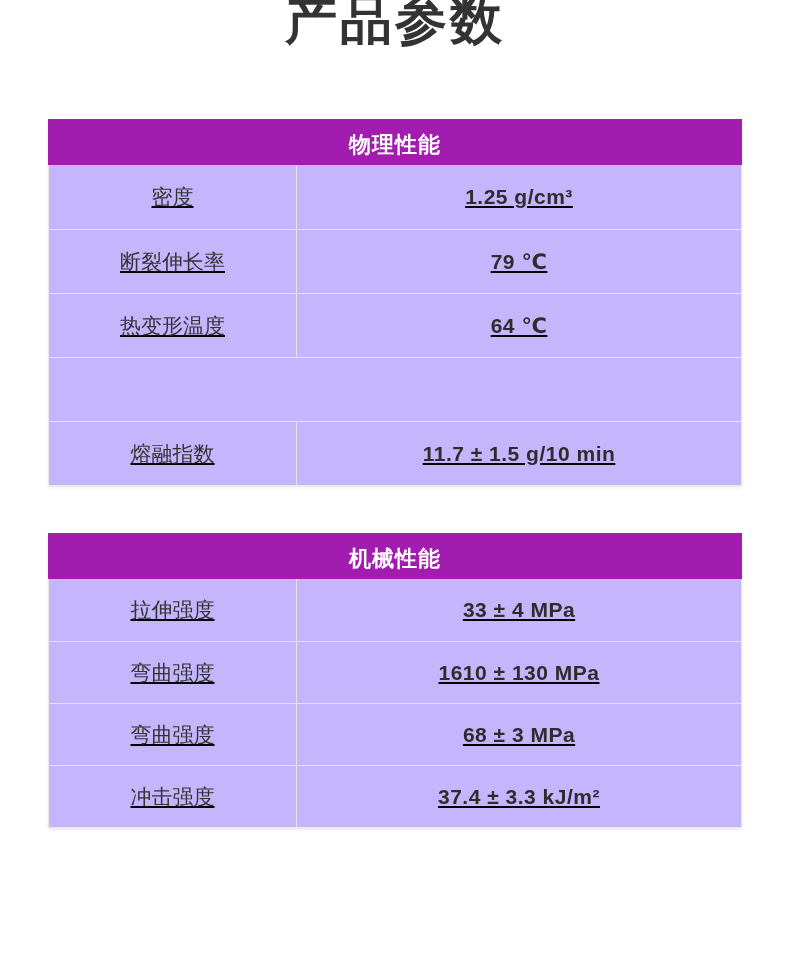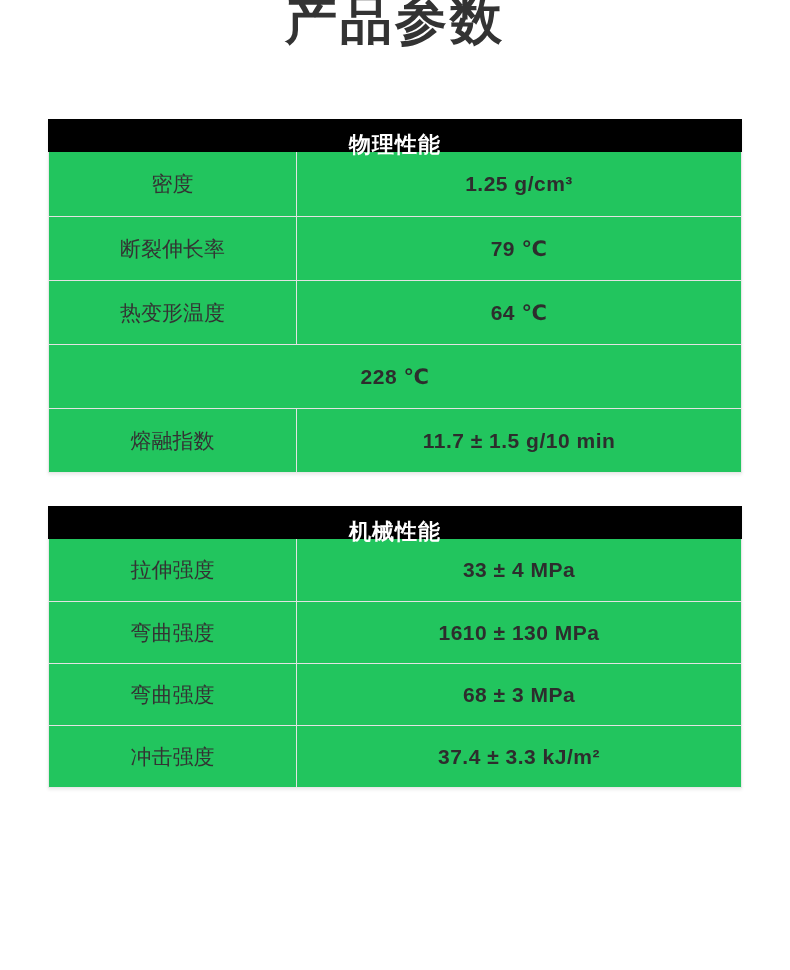--- a/index.html
+++ b/index.html
@@ -29,40 +29,41 @@
     letter-spacing: 3px;
     color: #333333;
   }
   .spec-table {
     position: absolute;
     left: 48px;
     width: 694px;
     box-shadow: 0 2px 3px rgba(0,0,0,0.08);
   }
   .table-physical { top: 119px; }
-  .table-mechanical { top: 506px; }
+  .table-mechanical { top: 533px; }
   .table-header {
-    height: 33px;
+    height: 46px;
     line-height: 51px;
-    background: #000000;
+    background: #a21caf;
     color: #ffffff;
     text-align: center;
     font-size: 22px;
     font-weight: 700;
     letter-spacing: 1px;
   }
   .table-body {
     border: 1px solid #e8e8e8;
     border-top: none;
     background: #f7f7f7;
   }
   .row {
     display: flex;
-    background: #22c55e;
+    background: #c4b5fd;
     border-top: 1px solid #e3e3e3;
+    text-decoration: underline;
   }
   .row:first-child { border-top: none; }
   .table-physical .row { height: 64px; }
   .table-mechanical .row { height: 62px; }
   .cell {
     display: flex;
     align-items: center;
     justify-content: center;
   }
   .cell.label {
@@ -96,21 +97,20 @@
       </div>
       <div class="row">
         <div class="cell label">断裂伸长率</div>
         <div class="cell value">79 ℃</div>
       </div>
       <div class="row">
         <div class="cell label">热变形温度</div>
         <div class="cell value">64 ℃</div>
       </div>
       <div class="row">
-        <div class="cell value">228 ℃</div>
       </div>
       <div class="row">
         <div class="cell label">熔融指数</div>
         <div class="cell value">11.7 ± 1.5 g/10 min</div>
       </div>
     </div>
   </section>
 
   <section class="spec-table table-mechanical">
     <div class="table-header">机械性能</div>

